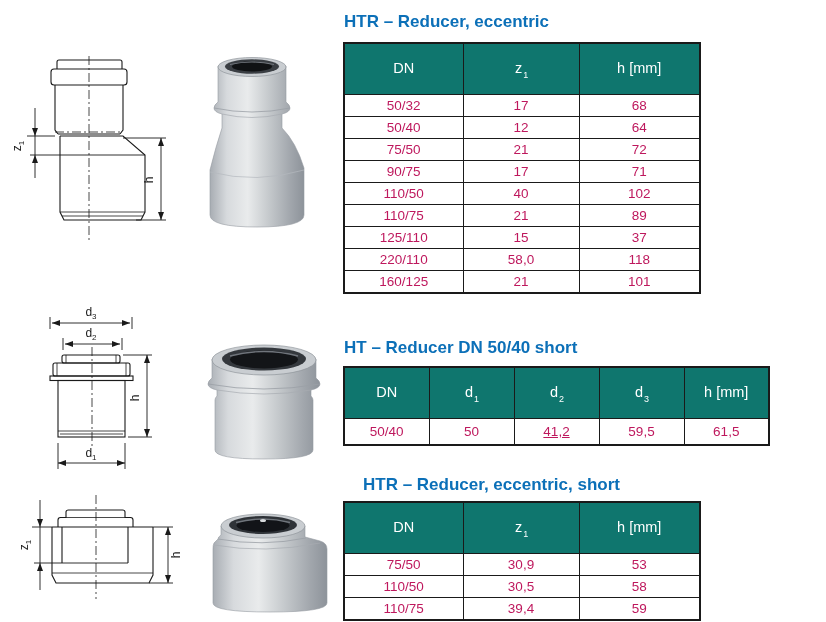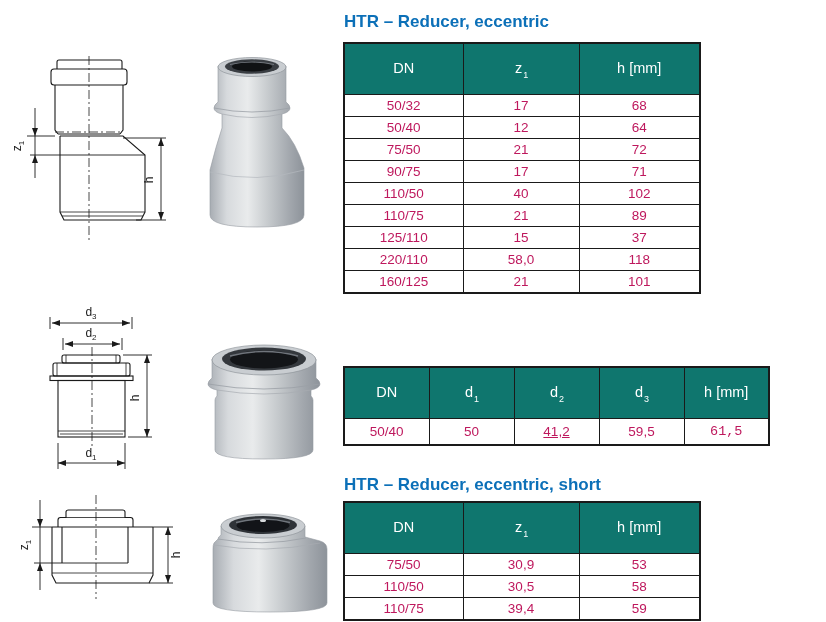--- a/index.html
+++ b/index.html
@@ -232,20 +232,21 @@
   <svg class="abs" style="left:203px;top:338px" width="122" height="126" viewBox="0 0 122 126">
     <path d="M9 21 V40 Q5 43 5 46 Q5 50 14 52 V58 Q12 60 12 62 V112 Q12 121 61 121 Q110 121 110 112 V62 Q110 60 108 58 V52 Q117 50 117 46 Q117 43 113 40 V21 Z" fill="url(#gPipe)" stroke="#969ba1" stroke-width="0.6"></path>
     <path d="M5 46 Q61 56 117 46" stroke="#9aa0a6" stroke-width="0.8" fill="none"></path>
     <path d="M14 52 Q61 60 108 52" stroke="#a7acb2" stroke-width="0.7" fill="none"></path>
     <ellipse cx="61" cy="22" rx="52" ry="15" fill="#c9cdd1" stroke="#8f959b" stroke-width="0.7"></ellipse>
     <ellipse cx="61" cy="21" rx="42" ry="11.5" fill="#34383d"></ellipse>
     <ellipse cx="61" cy="21.5" rx="34" ry="9" fill="#131518"></ellipse>
     <path d="M27 18 Q61 9 95 18" stroke="#70757c" stroke-width="1.4" fill="none"></path>
   </svg>
 
+  <div class="abs section-title" style="left:344px;top:338px">HT – Reducer DN 50/40 short</div>
 
   <table class="spec abs" style="left:343px;top:366px;width:425px">
     <colgroup>
         <col style="width:85px">
         <col style="width:85px">
         <col style="width:85px">
         <col style="width:85px">
         <col style="width:85px">
       </colgroup>
     <thead>
@@ -256,21 +257,21 @@
         <th><span>d</span><sub>3</sub></th>
         <th><span>h [mm]</span><sub></sub></th>
       </tr>
     </thead>
     <tbody>
         <tr>
           <td style="height: 23px;">50/40</td>
           <td style="height: 23px;">50</td>
           <td style="height: 23px; text-decoration: underline;">41,2</td>
           <td style="height: 23px;">59,5</td>
-          <td style="height: 23px; font-family: Liberation Mono, monospace;">61,5</td>
+          <td style="height: 23px;">61,5</td>
         </tr>
       </tbody>
   </table>
 
   <svg class="abs" style="left:8px;top:487px" width="187" height="128" viewBox="0 0 187 128">
     <g stroke="#1a1a1a" stroke-width="1.1" fill="none">
       <path d="M50 40 V33 Q50 30.5 52.5 30.5 L58 30.5 L58 25 Q58 23 60.5 23 L114.5 23 Q117 23 117 25 L117 30.5 L122.5 30.5 Q125 30.5 125 33 V40"></path>
       <path d="M58 30.5 H117" stroke-width="0.8"></path>
       <path d="M44 40 H145 M44 40 V88 L48 96 H141 L145 88 V40"></path>
       <path d="M44 86 H145" stroke-width="0.8"></path>
@@ -307,21 +308,21 @@
     <path d="M11 21 V30 Q8 32 8 34 L4 38 Q3 40 3 44 V98 Q3 107 60 107 Q117 107 117 98 V44 Q117 38 110 36 L95 32 V21 Z" fill="url(#gPipe)" stroke="#969ba1" stroke-width="0.6"></path>
     <path d="M8 34 Q52 42 96 33" stroke="#9aa0a6" stroke-width="0.8" fill="none"></path>
     <path d="M4 40 Q55 49 110 38" stroke="#a7acb2" stroke-width="0.7" fill="none"></path>
     <ellipse cx="53" cy="21" rx="42" ry="12" fill="#c9cdd1" stroke="#8f959b" stroke-width="0.7"></ellipse>
     <ellipse cx="53" cy="20" rx="34" ry="9" fill="#2f3338"></ellipse>
     <ellipse cx="53" cy="20.5" rx="26.5" ry="6.5" fill="#121418"></ellipse>
     <path d="M26 17.5 Q53 10.5 80 17.5" stroke="#70757c" stroke-width="1.3" fill="none"></path>
     <ellipse cx="53" cy="15.5" rx="3" ry="1.6" fill="#d8dbde"></ellipse>
   </svg>
 
-  <div class="abs section-title" style="left:344px;top:475px">HTR – Reducer, eccentric, short</div>
+  <div class="abs section-title" style="left:363px;top:475px">HTR – Reducer, eccentric, short</div>
 
   <table class="spec abs" style="left:343px;top:501px;width:356px">
     <colgroup>
         <col style="width:119px">
         <col style="width:116px">
         <col style="width:121px">
       </colgroup>
     <thead>
       <tr>
         <th><span>DN</span><sub></sub></th>

